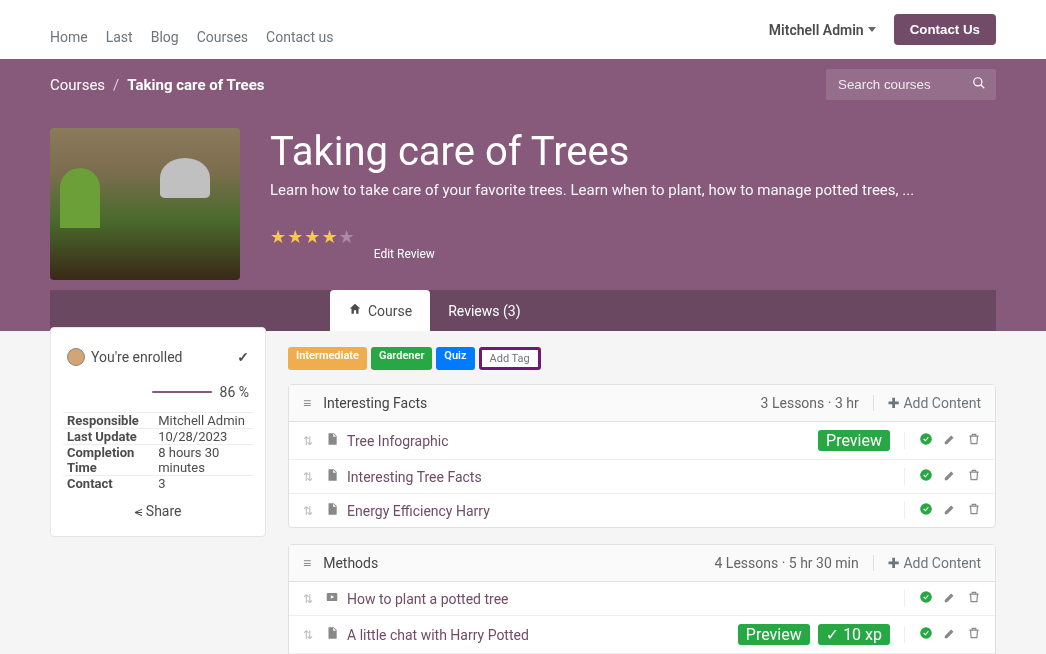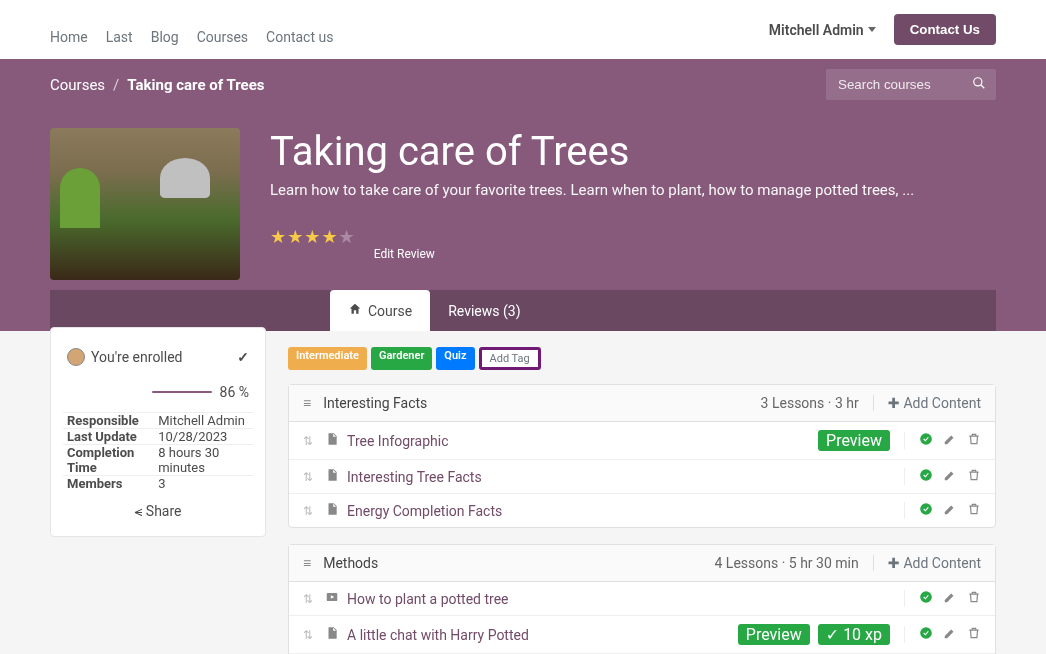--- a/index.html
+++ b/index.html
@@ -166,21 +166,21 @@
           </tr>
       <tr>
             <td>Last Update</td>
             <td>10/28/2023</td>
           </tr>
       <tr>
             <td>Completion Time</td>
             <td>8 hours 30 minutes</td>
           </tr>
       <tr>
-            <td>Members</td>
+            <td>Contact</td>
             <td>3</td>
           </tr>
     </tbody>
       </table>
     <div class="share-row">
       <span>⪪</span>
       <span>Share</span>
     </div>
   </div>
 
@@ -245,21 +245,21 @@
                     <path d="M4 7h16M9 7V4h6v3M6 7l1 13h10l1-13"></path>
                   </svg></span>
         </span>
       </span>
           </div>
           <div class="lesson">
       <span class="drag-l">⇅</span>
       <span class="doc-icon"><svg viewBox="0 0 24 24" fill="currentColor">
                 <path d="M6 2h9l5 5v15H6zM14 3v5h5"></path>
               </svg></span>
-      <span class="lesson-title">Energy Completion Facts</span>
+      <span class="lesson-title">Energy Efficiency Harry</span>
       <span class="lesson-right">
 
         <span class="lesson-actions">
           <span class="stat-ok"><svg viewBox="0 0 24 24" fill="currentColor">
                     <circle cx="12" cy="12" r="10"></circle>
                     <path d="M8 12l3 3 5-6" stroke="#fff" stroke-width="2" fill="none"></path>
                   </svg></span>
           <span class="act-icon"><svg viewBox="0 0 24 24" fill="currentColor">
                     <path d="M3 17l11-11 4 4L7 21H3v-4z"></path>
                   </svg></span>

